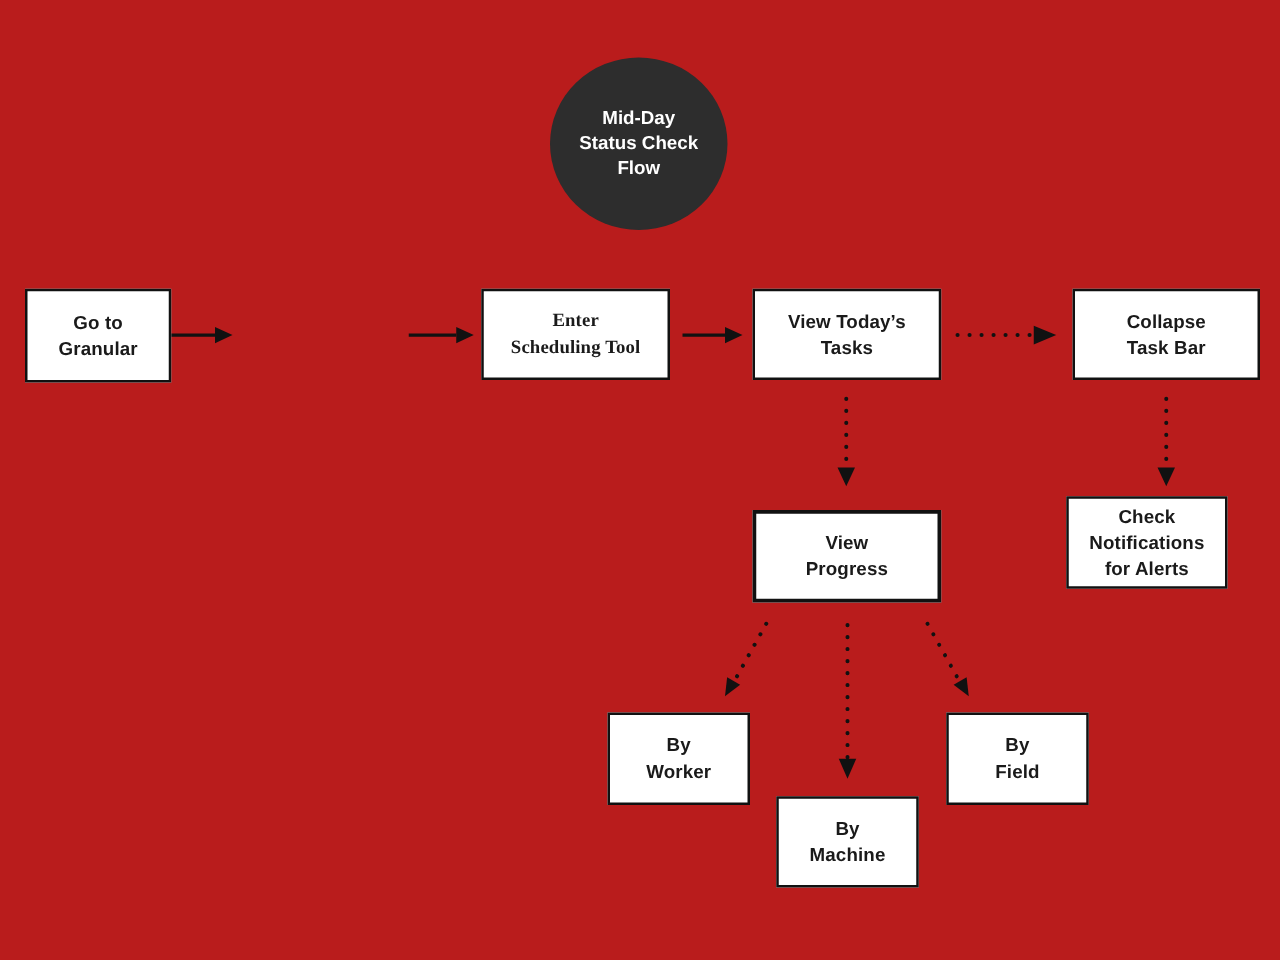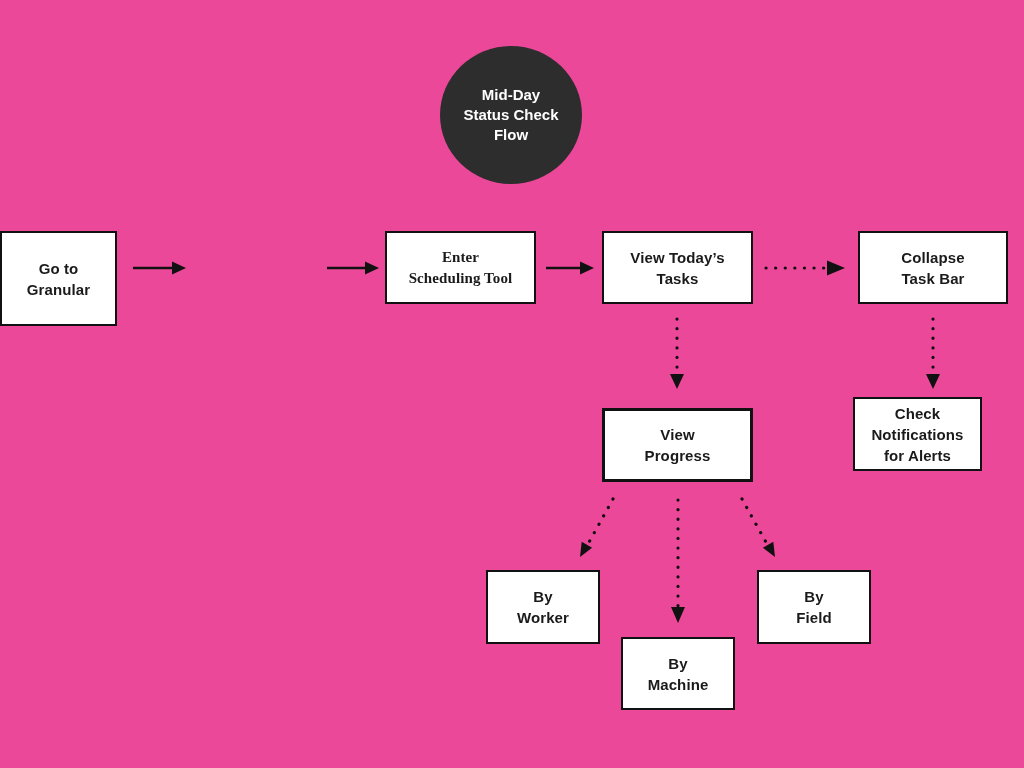--- a/index.html
+++ b/index.html
@@ -5,21 +5,21 @@
   html, body {
     margin: 0;
     padding: 0;
     background: #ffffff;
     font-family: "Liberation Sans", sans-serif;
   }
   .canvas {
     position: relative;
     width: 1024px;
     height: 768px;
-    background: #ec4899;
+    background: #b91c1c;
     overflow: hidden;
   }
   .arrow-layer {
     position: absolute;
     left: 0; top: 0;
     width: 1024px;
     height: 768px;
   }
   .node {
     position: absolute;
@@ -48,21 +48,21 @@
     display: flex;
     align-items: center;
     justify-content: center;
     text-align: center;
     font-size: 15px;
     font-weight: 700;
     line-height: 20px;
     white-space: pre-line;
   }
   
-  .n-go        { left: 0;   top: 231px; width: 117px; height: 95px; }
+  .n-go        { left: 20px;   top: 231px; width: 117px; height: 75px; }
   .n-signin    { left: 202px; top: 231px; width: 115px; height: 73px; }
   .n-enter     { left: 385px; top: 231px; width: 151px; height: 73px; font-family: Liberation Serif, serif; }
   .n-tasks     { left: 602px; top: 231px; width: 151px; height: 73px; }
   .n-collapse  { left: 858px; top: 231px; width: 150px; height: 73px; }
   .n-progress  { left: 602px; top: 408px; width: 151px; height: 74px; }
   .n-notif     { left: 853px; top: 397px; width: 129px; height: 74px; }
   .n-worker    { left: 486px; top: 570px; width: 114px; height: 74px; }
   .n-machine   { left: 621px; top: 637px; width: 114px; height: 73px; }
   .n-field     { left: 757px; top: 570px; width: 114px; height: 74px; }
 

